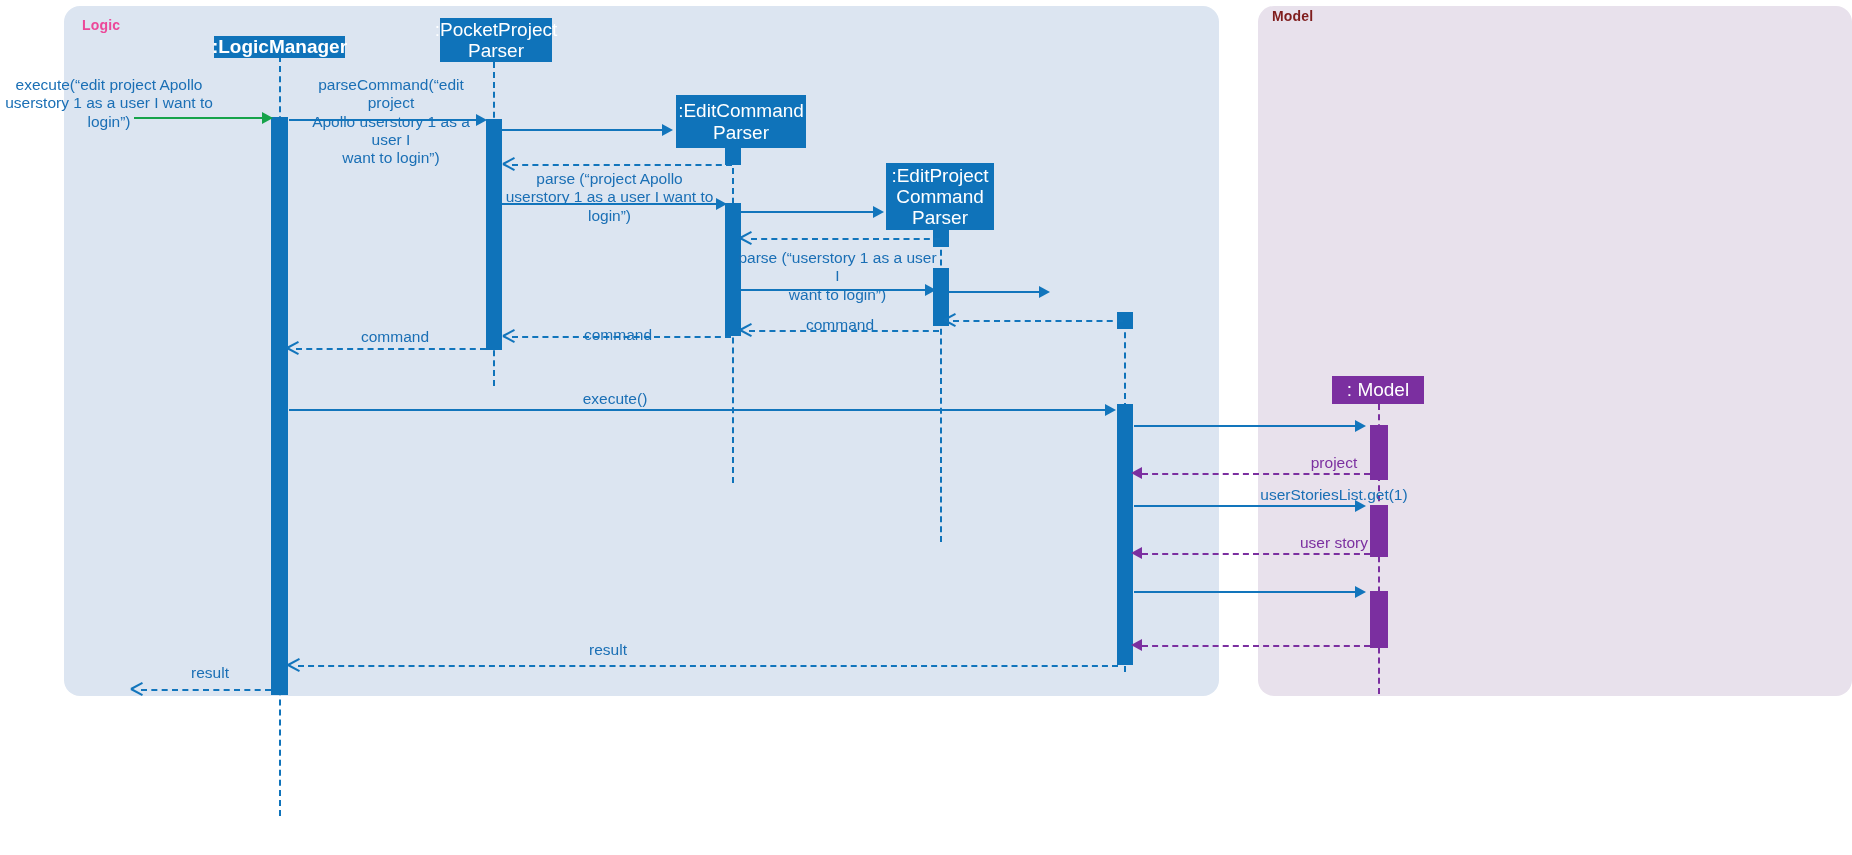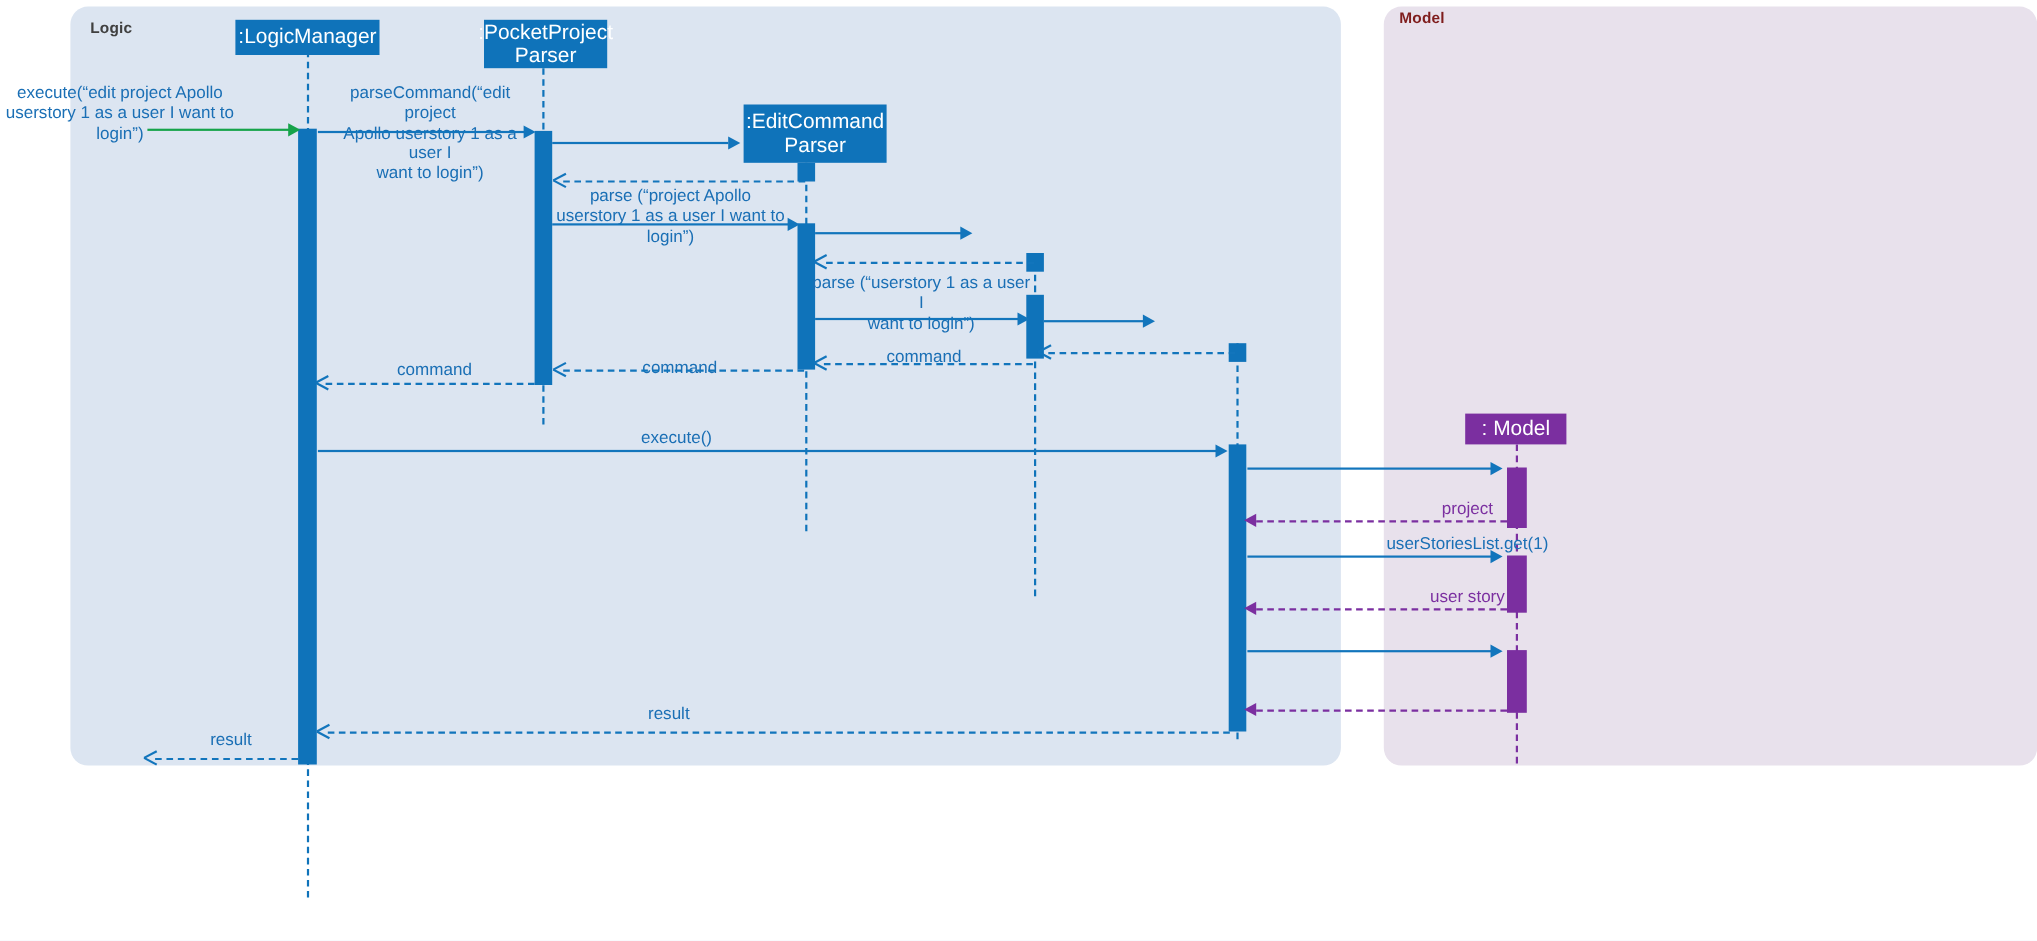--- a/index.html
+++ b/index.html
@@ -19,21 +19,21 @@
     border-radius: 16px;
   }
   .panel-logic { background: #dce5f1; }
   .panel-model { background: #e8e1ec; }
   .panel-title {
     position: absolute;
     font-weight: bold;
     font-size: 14px;
     letter-spacing: 0.2px;
   }
-  .panel-title.logic { color: #404040; }
+  .panel-title.logic { color: #ec4899; }
   .panel-title.model { color: #7f1d1d; }
 
   .lifebox {
     position: absolute;
     color: #ffffff;
     font-size: 19px;
     line-height: 1.12;
     text-align: center;
     display: flex;
     align-items: center;
@@ -121,34 +121,39 @@
   <div class="panel-title logic" style="left:82px; top:17px;">Logic</div>
   <div class="panel-title model" style="left:1272px; top:8px;">Model</div>
 
   <div class="lifeline" style="left:279px; top:46px; height:770px;"></div>
   <div class="lifeline" style="left:493px; top:62px; height:324px;"></div>
   <div class="lifeline" style="left:732px; top:148px; height:335px;"></div>
   <div class="lifeline" style="left:940px; top:230px; height:312px;"></div>
   <div class="lifeline" style="left:1124px; top:312px; height:360px;"></div>
   <div class="lifeline purple" style="left:1378px; top:404px; height:290px;"></div>
 
-  <div class="lifebox blue" style="left:214px; top:18px; width:131px; height:32px;">
+  <div class="lifebox blue" style="left:214px; top:36px; width:131px; height:22px;font-weight:bold;">
     <span>:LogicManager</span>
   </div>
 
   <div class="lifebox blue" style="left:440px; top:18px; width:112px; height:44px;">
     <span>:PocketProject
 Parser</span>
   </div>
 
   <div class="lifebox blue" style="left:676px; top:95px; width:130px; height:53px;">
     <span>:EditCommand
 Parser</span>
   </div>
 
+  <div class="lifebox blue" style="left:886px; top:163px; width:108px; height:67px;">
+    <span>:EditProject
+Command
+Parser</span>
+  </div>
 
 
   <div class="lifebox purple" style="left:1332px; top:376px; width:92px; height:28px;">
     <span>: Model</span>
   </div>
 
   <div class="activation" style="left:271px; top:117px; width:17px; height:578px;"></div>
 
   <div class="activation" style="left:486px; top:119px; width:16px; height:231px;"></div>
 

